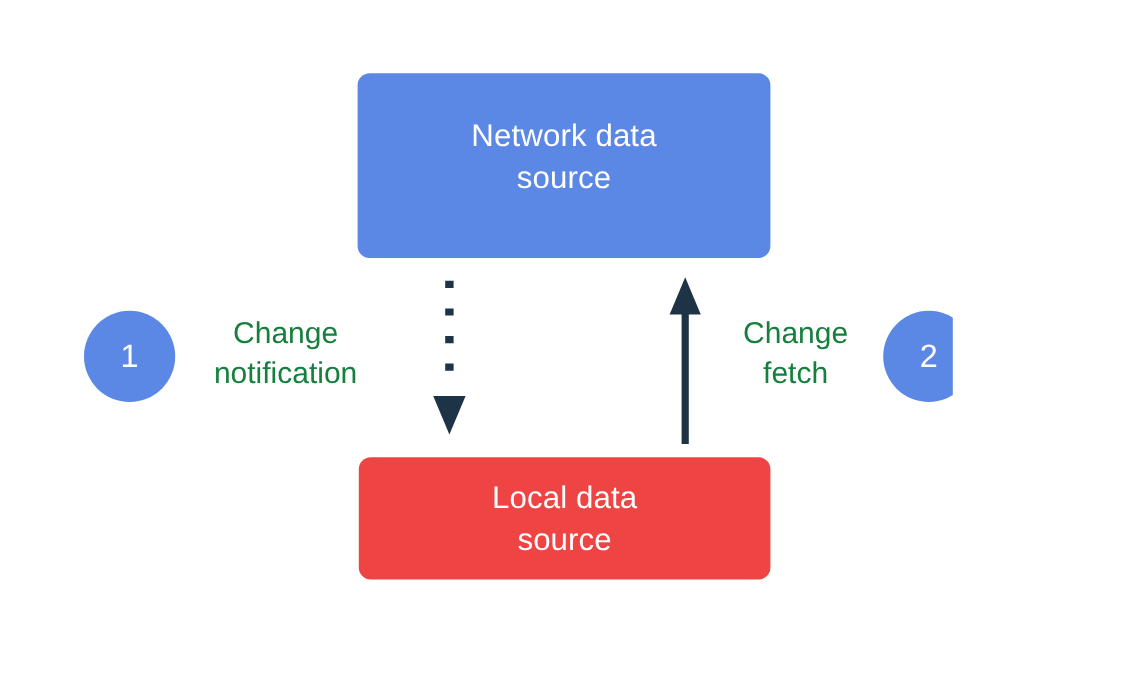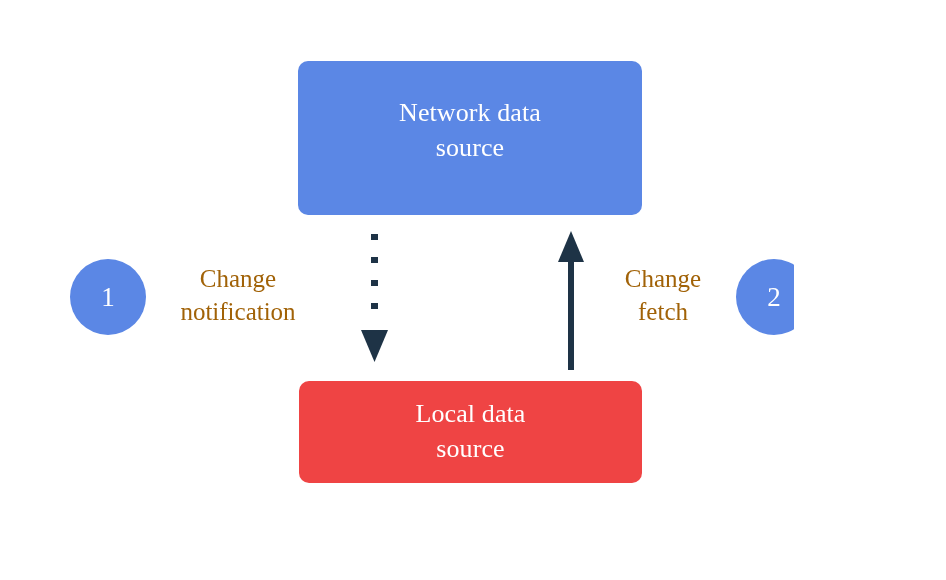--- a/index.html
+++ b/index.html
@@ -9,21 +9,20 @@
   }
   body {
     font-family: "Liberation Sans", sans-serif;
   }
   #canvas {
     position: relative;
     width: 794px;
     height: 580px;
     background: #ffffff;
     overflow: hidden;
-    font-family: Liberation Serif, serif;
   }
 
   
   .node-box {
     position: absolute;
     display: flex;
     align-items: center;
     justify-content: center;
     text-align: center;
     border-radius: 10px;
@@ -70,21 +69,21 @@
     justify-content: center;
     font-size: 27px;
     line-height: 1;
   }
   #step-circle-1 { left: 70px; top: 259px; }
   #step-circle-2 { left: 736px; top: 259px; }
 
   
   .edge-label {
     position: absolute;
-    color: #a16207;
+    color: #15803d;
     font-size: 25px;
     line-height: 1.32;
     text-align: center;
     white-space: pre-line;
   }
   #label-change-notification {
     left: 152px;
     top: 262px;
     width: 172px;
   }

